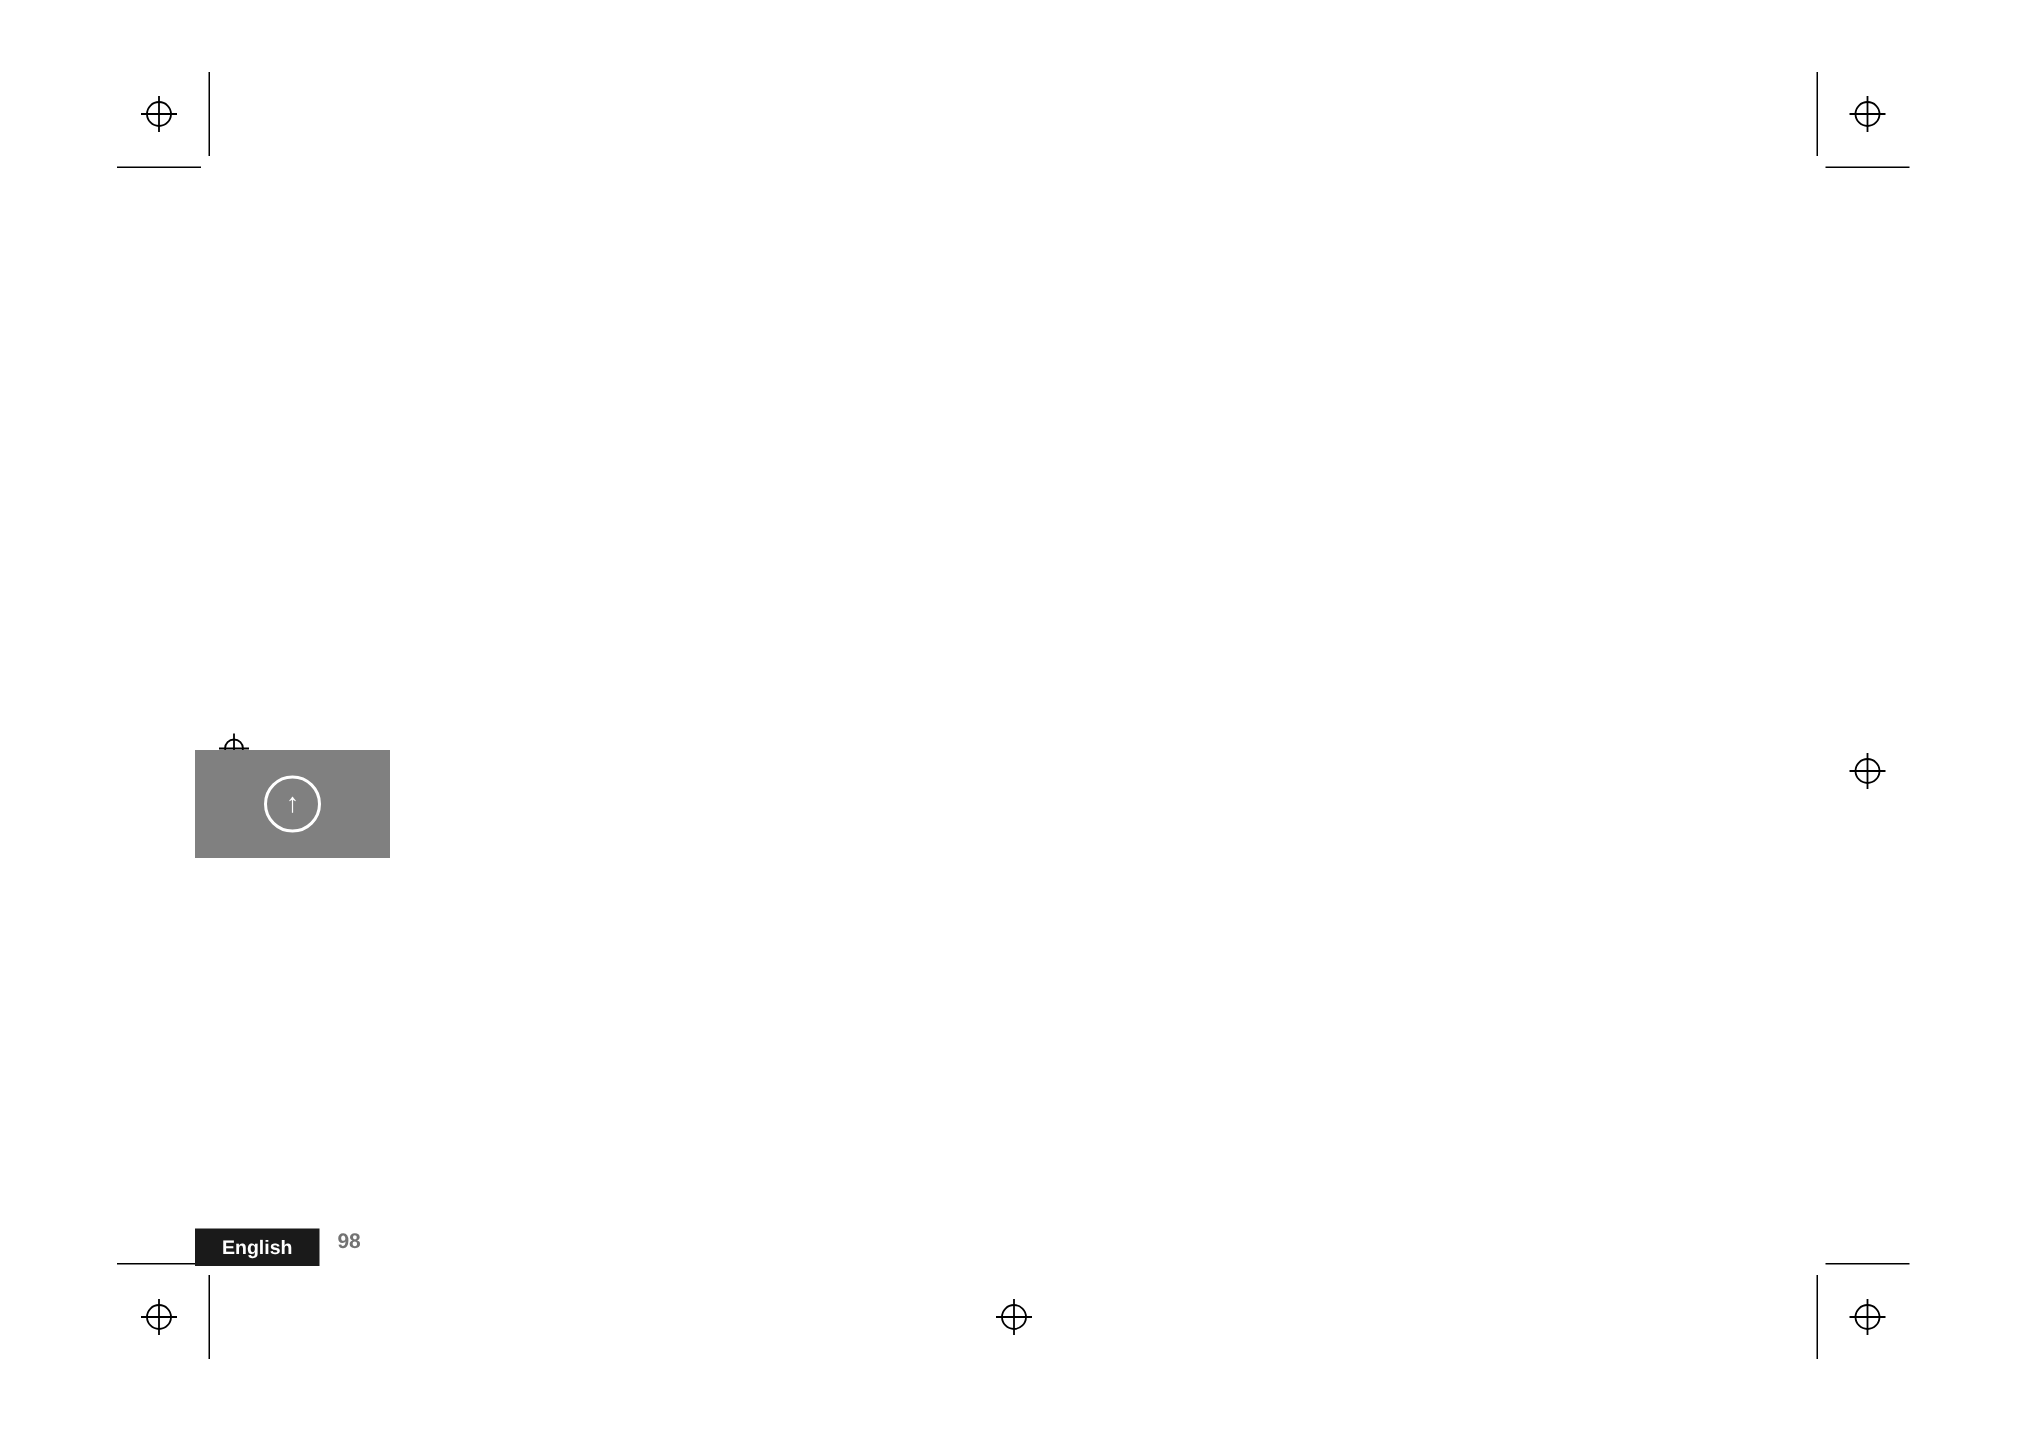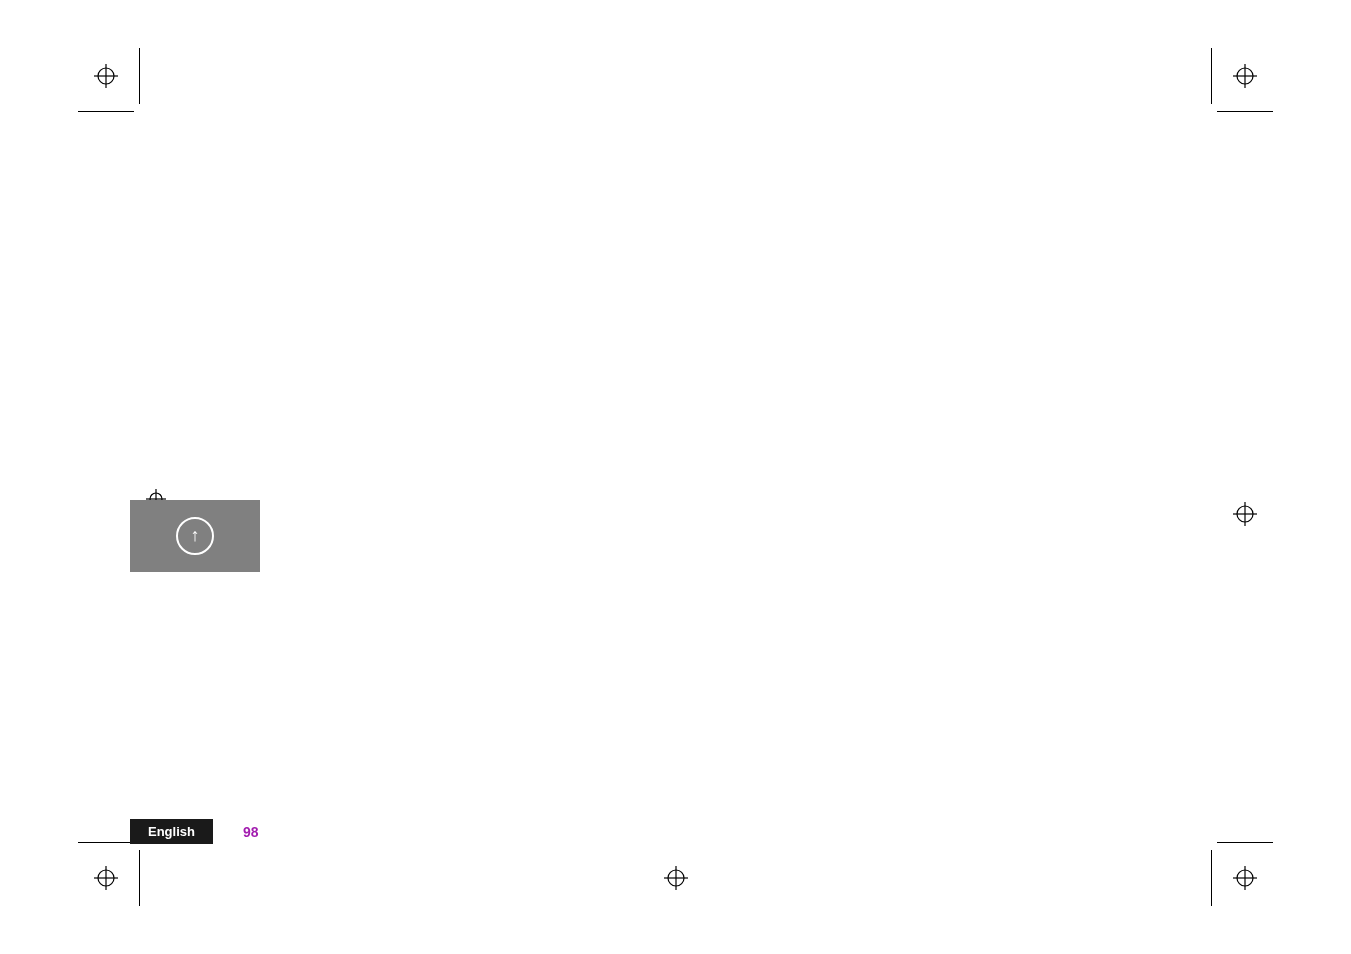--- a/index.html
+++ b/index.html
@@ -198,38 +198,36 @@
       width: 22px;
       height: 22px;
     }
 
     
     .footer {
       position: absolute;
       bottom: 110px;
       left: 130px;
       display: flex;
-      align-items: center;
       gap: 12px;
     }
 
     .english-badge {
       background: #1a1a1a;
       color: #ffffff;
       font-size: 13px;
       font-weight: bold;
       padding: 5px 18px;
       display: inline-block;
     }
 
     .page-number {
       font-size: 14px;
       font-weight: bold;
-      color: #a21caf;
-      margin-left: 18px;
+      color: #737373;
     }
   </style>
 </head>
 <body>
 
 <div class="page-container">
 
   <div class="reg-mark reg-tl">
     <div class="vline"></div>
     <div class="hline"></div>

